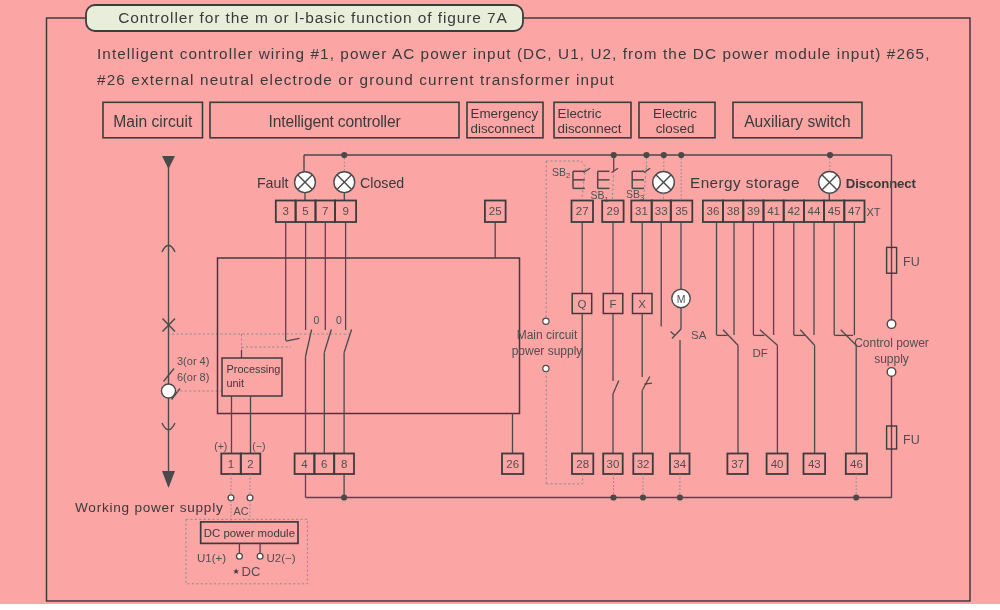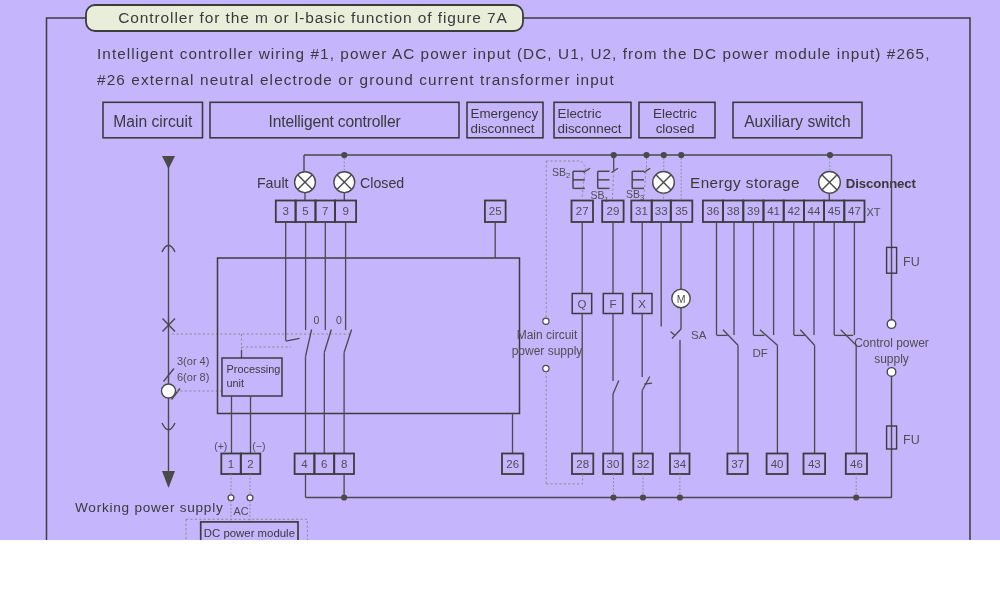--- a/index.html
+++ b/index.html
@@ -1,16 +1,16 @@
 <!DOCTYPE html>
 <html><head>
 <meta charset="utf-8">
 <style>
   html,body { margin:0; padding:0; background:#ffffff; }
-  #page { position:relative; width:1000px; height:540px; background:#c4b5fd;
+  #page { position:relative; width:1000px; height:604px; background:#fca5a5;
           font-family:"Liberation Sans", sans-serif; }
   svg text { font-family:"Liberation Sans", sans-serif; }
 </style>
 </head>
 <body>
 <div id="page">
 <svg width="1000" height="610" viewBox="0 0 1000 610">
 <rect x="46.5" y="18" width="923.5" height="583" fill="none" stroke="#3c3c3c" stroke-width="1.5"></rect>
 <rect x="86" y="5" width="437" height="26" fill="#e9eeda" stroke="#3c3c3c" stroke-width="1.8" rx="9"></rect>
 <text x="313" y="23" font-size="15.5" fill="#3a3a3a" text-anchor="middle" letter-spacing="0.9">Controller for the m or l-basic function of figure 7A</text>

